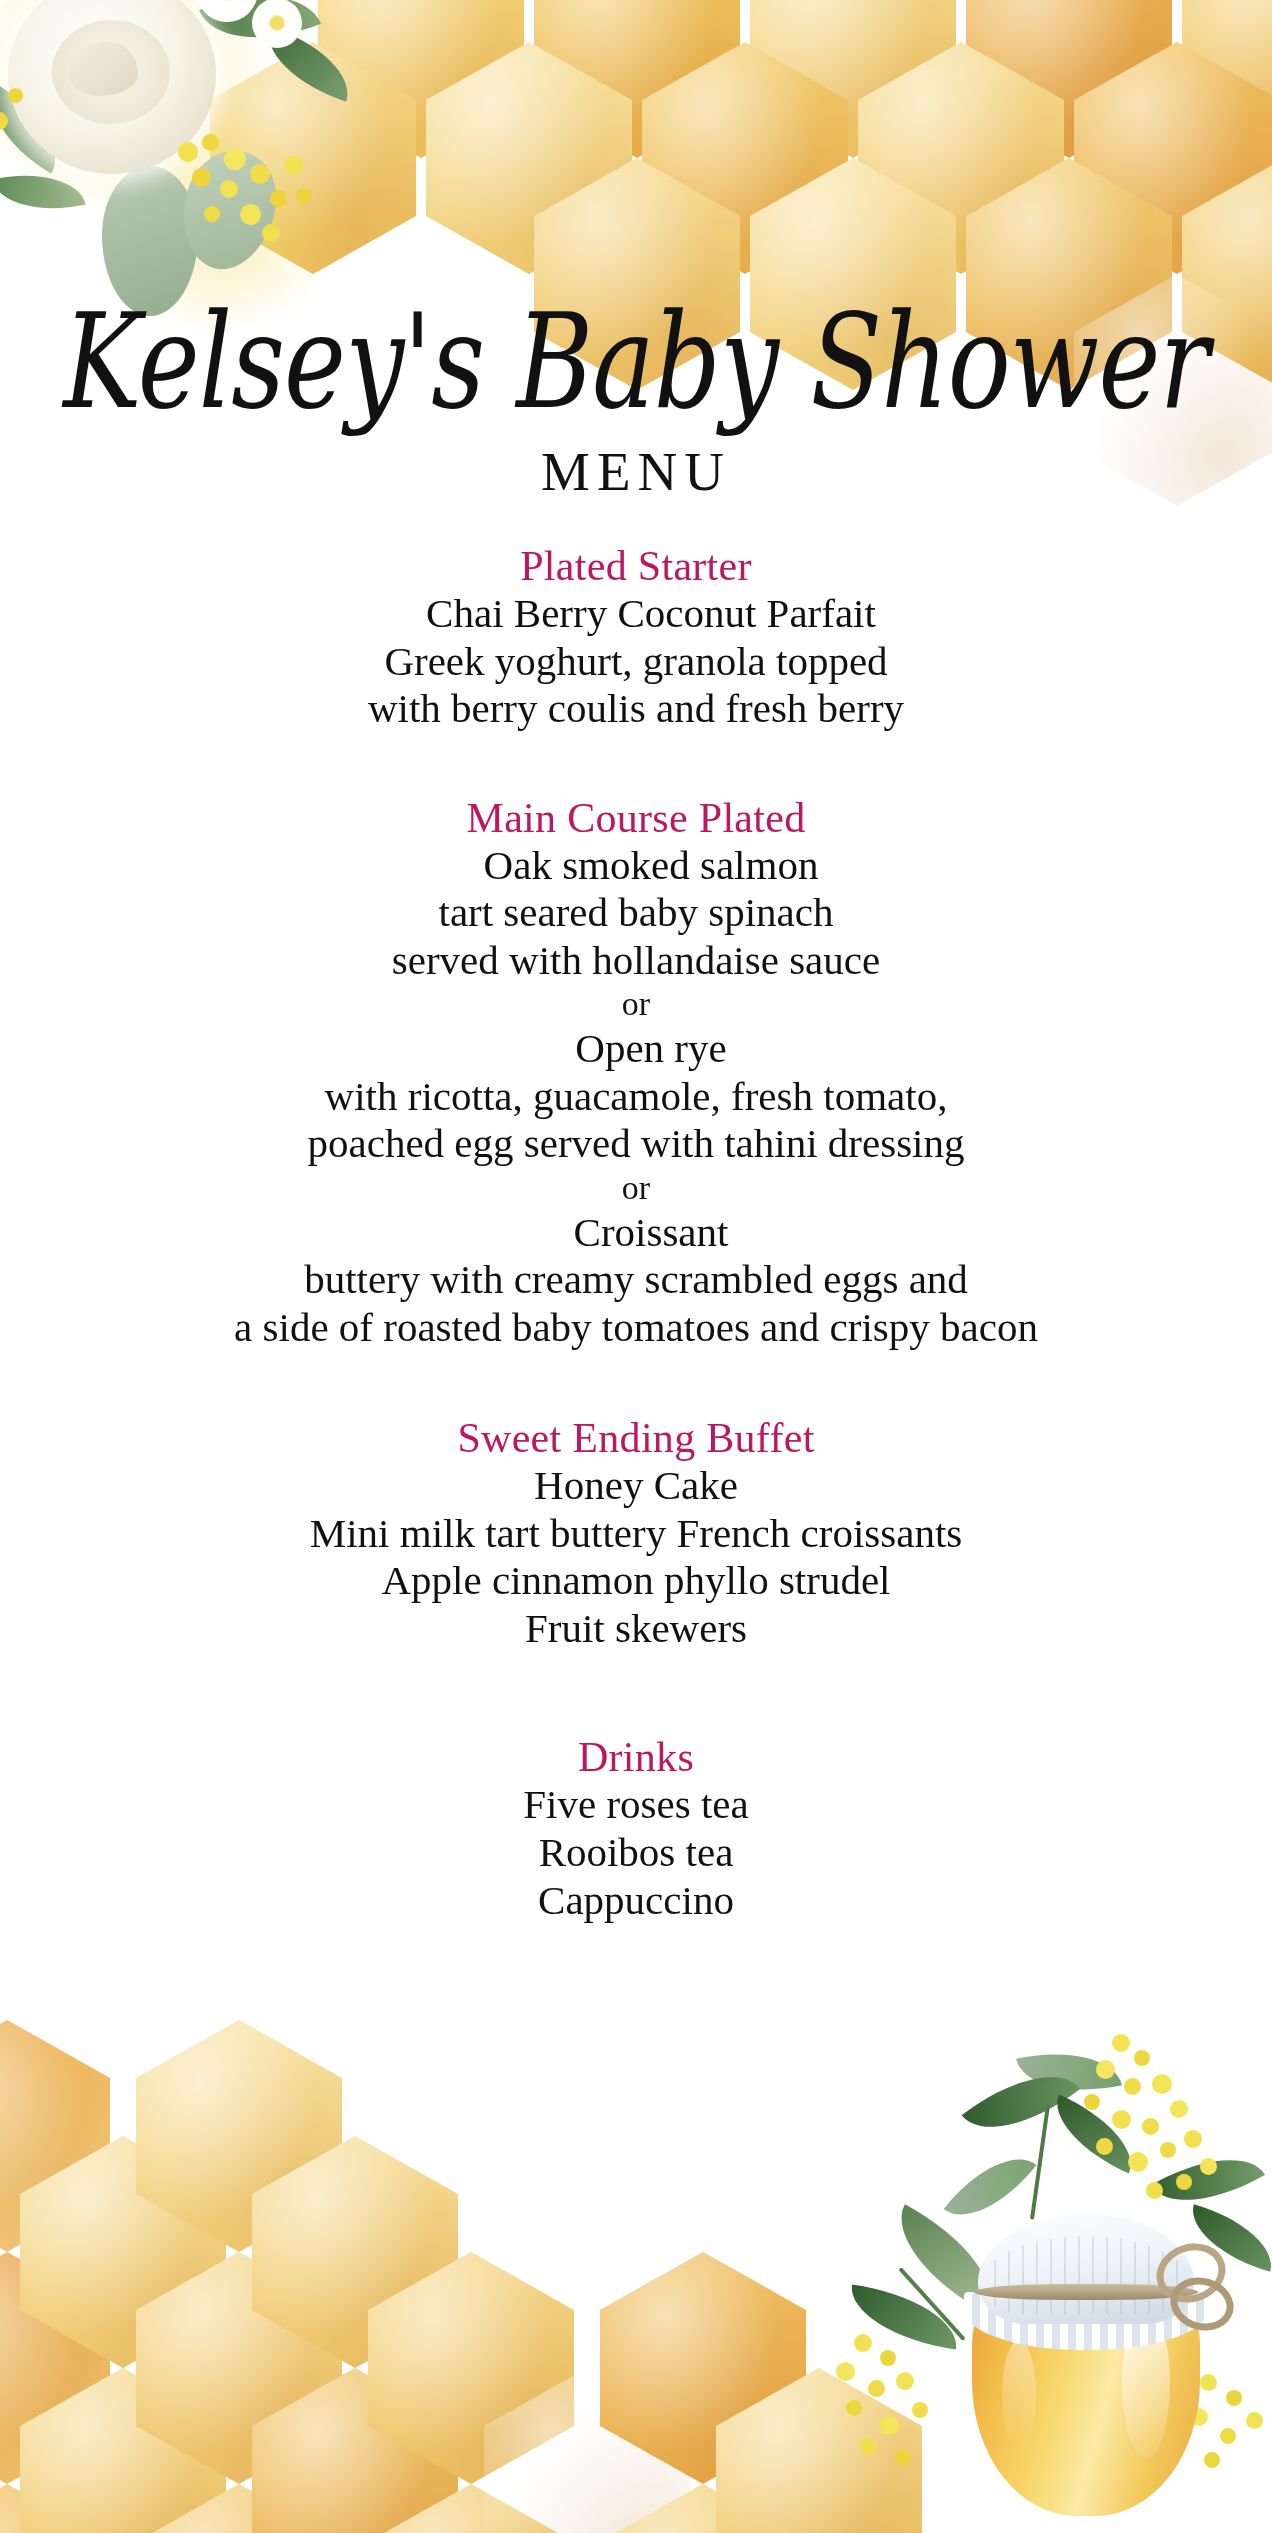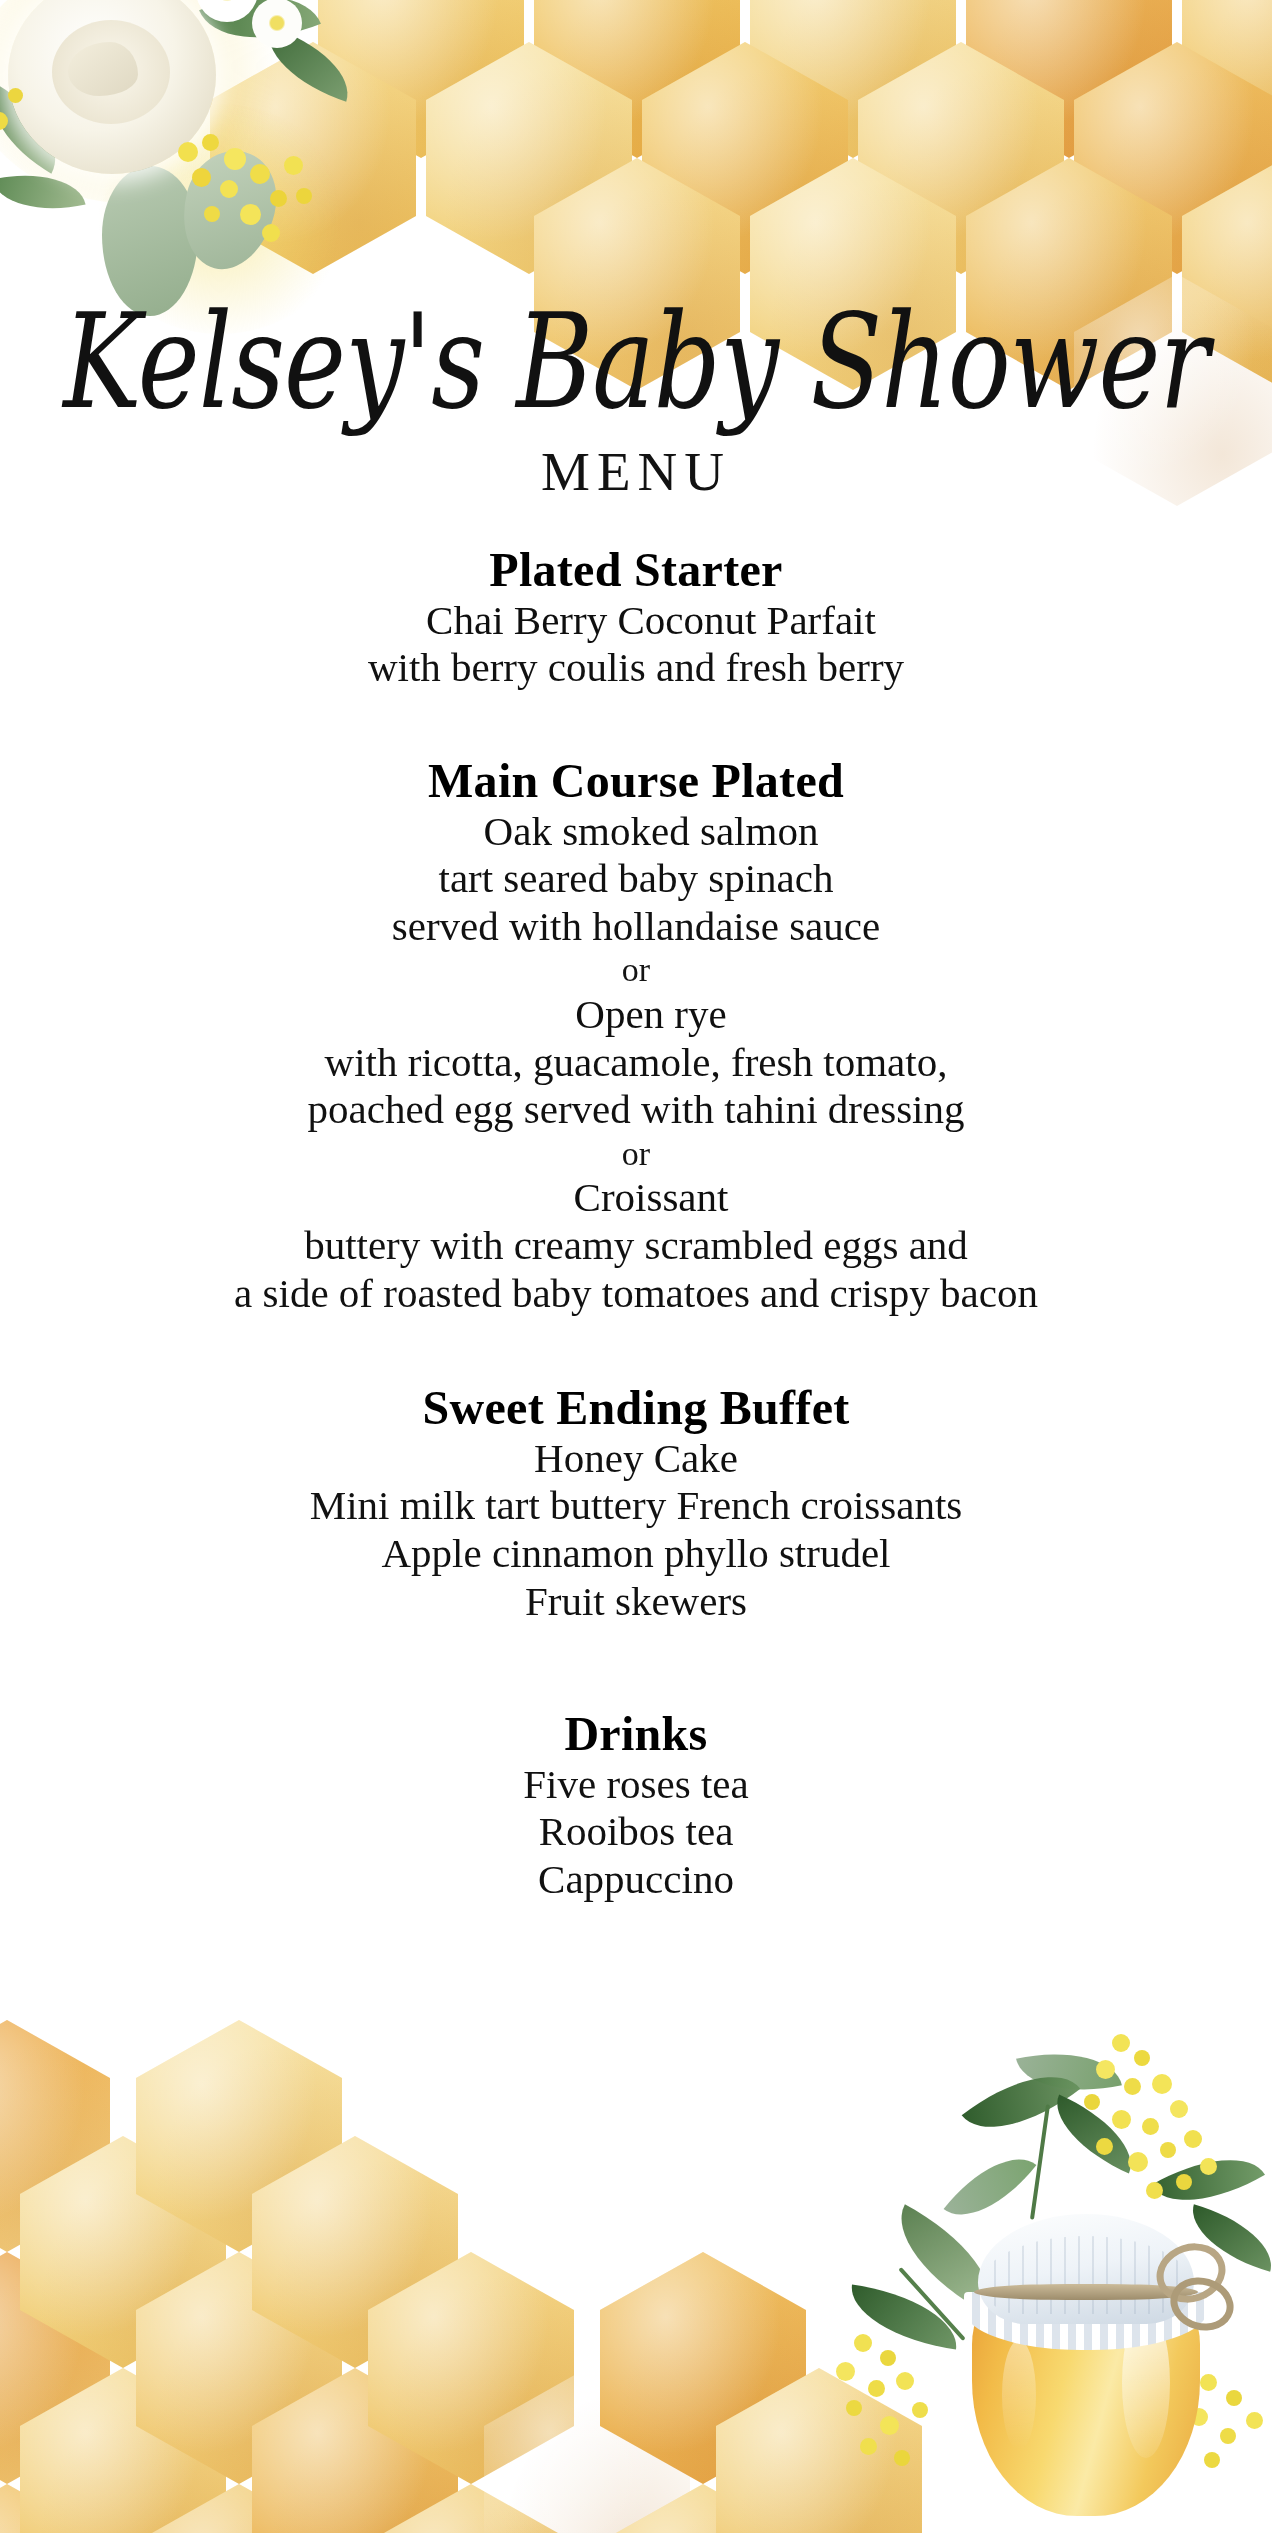--- a/index.html
+++ b/index.html
@@ -113,25 +113,25 @@
     letter-spacing: 7px;
     font-weight: 400;
     color: #121212;
     margin-top: 36px;
   }
 
   .section {
     margin-top: 44px;
   }
   .section-heading {
-    font-size: 48px;
-    font-weight: 700;
+    font-size: 42px;
+    font-weight: 400;
     letter-spacing: 0.3px;
     line-height: 1.12;
-    color: #000000;
+    color: #be185d;
   }
   .item {
     font-size: 41px;
     font-weight: 400;
     line-height: 1.16;
     color: #111111;
   }
   .item-name {
     font-size: 41px;
     font-weight: 400;
@@ -314,20 +314,21 @@
 
   <div class="content">
 
     <div class="script-title">Kelsey's Baby Shower</div>
 
     <div class="menu-word">MENU</div>
 
     <div class="section sec-starter">
       <div class="section-heading">Plated Starter</div>
       <div class="item-name">Chai Berry Coconut Parfait</div>
+      <div class="item">Greek yoghurt, granola topped</div>
       <div class="item">with berry coulis and fresh berry</div>
     </div>
 
     <div class="section sec-main">
       <div class="section-heading">Main Course Plated</div>
       <div class="item-name">Oak smoked salmon</div>
       <div class="item">tart seared baby spinach</div>
       <div class="item">served with hollandaise sauce</div>
       <div class="or-line">or</div>
       <div class="item-name">Open rye</div>

